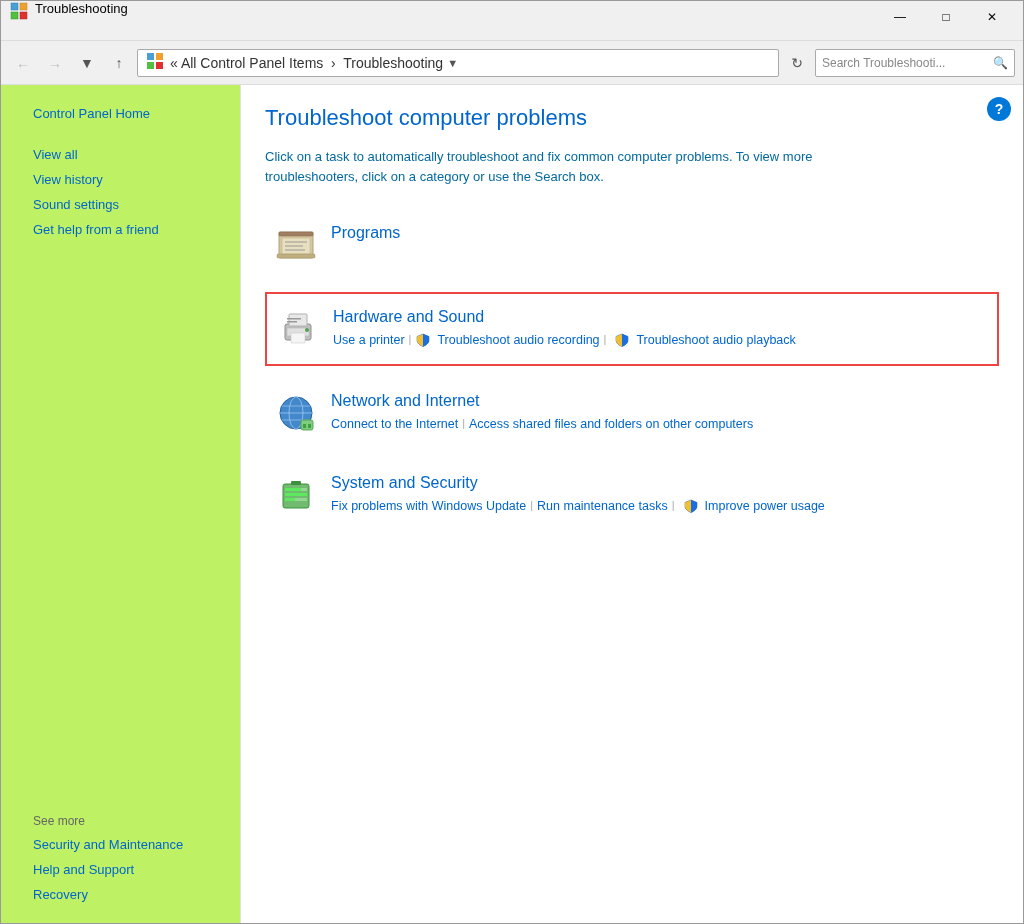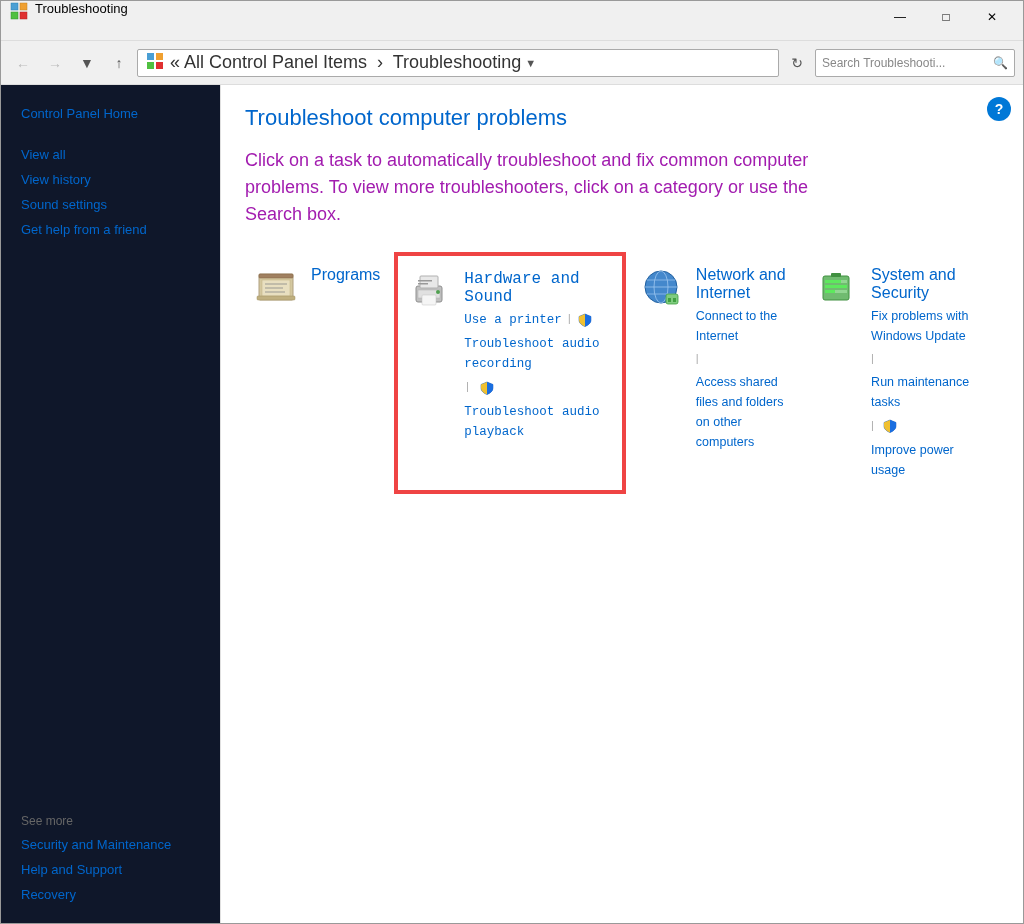--- a/index.html
+++ b/index.html
@@ -76,24 +76,24 @@
 
     
     .main-layout {
       display: flex;
       flex: 1;
       overflow: hidden;
     }
 
     
     .sidebar {
-      width: 220px;
-      background: #0f172a;
+      width: 240px;
+      background: #bef264;
       border-right: 1px solid #e0e0e0;
-      padding: 16px 0;
+      padding: 16px 12px;
       display: flex;
       flex-direction: column;
       flex-shrink: 0;
     }
     .sidebar-link {
       display: block;
       padding: 5px 20px;
       font-size: 13px;
       color: #0066cc;
       cursor: pointer;
@@ -123,41 +123,40 @@
       color: #fff; font-size: 14px; font-weight: bold;
       cursor: pointer; border: none;
     }
     .page-title {
       font-size: 22px;
       color: #0066cc;
       font-weight: normal;
       margin-bottom: 16px;
     }
     .page-desc {
-      font-size: 18px;
-      color: #a21caf;
+      font-size: 13px;
+      color: #0369a1;
       line-height: 1.5;
       max-width: 620px;
       margin-bottom: 24px;
     }
 
     
-    .category-list { display: flex; flex-direction: row; gap: 4px; }
+    .category-list { display: flex; flex-direction: column; gap: 12px; }
 
     .category-item {
       display: flex;
       align-items: flex-start;
       padding: 14px 10px;
       gap: 14px;
       cursor: pointer;
     }
     .category-item.highlighted {
-      border: 4px solid #ef4444;
+      border: 2px solid #ef4444;
       background: #fff;
-      font-family: Liberation Mono, monospace;
     }
     .category-icon {
       width: 42px; height: 42px;
       flex-shrink: 0;
       display: flex; align-items: center; justify-content: center;
     }
     .category-info { display: flex; flex-direction: column; gap: 4px; }
     .category-name {
       font-size: 16px;
       color: #0066cc;
@@ -207,21 +206,21 @@
     <button class="nav-btn">↑</button>
     <div class="address-field">
       <span style="margin-right:6px;">
         <svg width="18" height="18" viewBox="0 0 18 18">
           <rect x="1" y="1" width="7" height="7" fill="#4a9fd4"></rect>
           <rect x="10" y="1" width="7" height="7" fill="#f0a030"></rect>
           <rect x="1" y="10" width="7" height="7" fill="#50c040"></rect>
           <rect x="10" y="10" width="7" height="7" fill="#e03030"></rect>
         </svg>
       </span>
-      <span style="font-size:18px; color:#333;">
+      <span style="font-size:14px; color:#333;">
         « All Control Panel Items &nbsp;›&nbsp; Troubleshooting
       </span>
       <span class="address-dropdown">▼</span>
     </div>
     <button class="refresh-btn">↻</button>
     <div class="search-field">
       <span style="flex:1; color:#888; font-size:12px;">Search Troubleshooti...</span>
       <span style="color:#555;">🔍</span>
     </div>
   </div>

